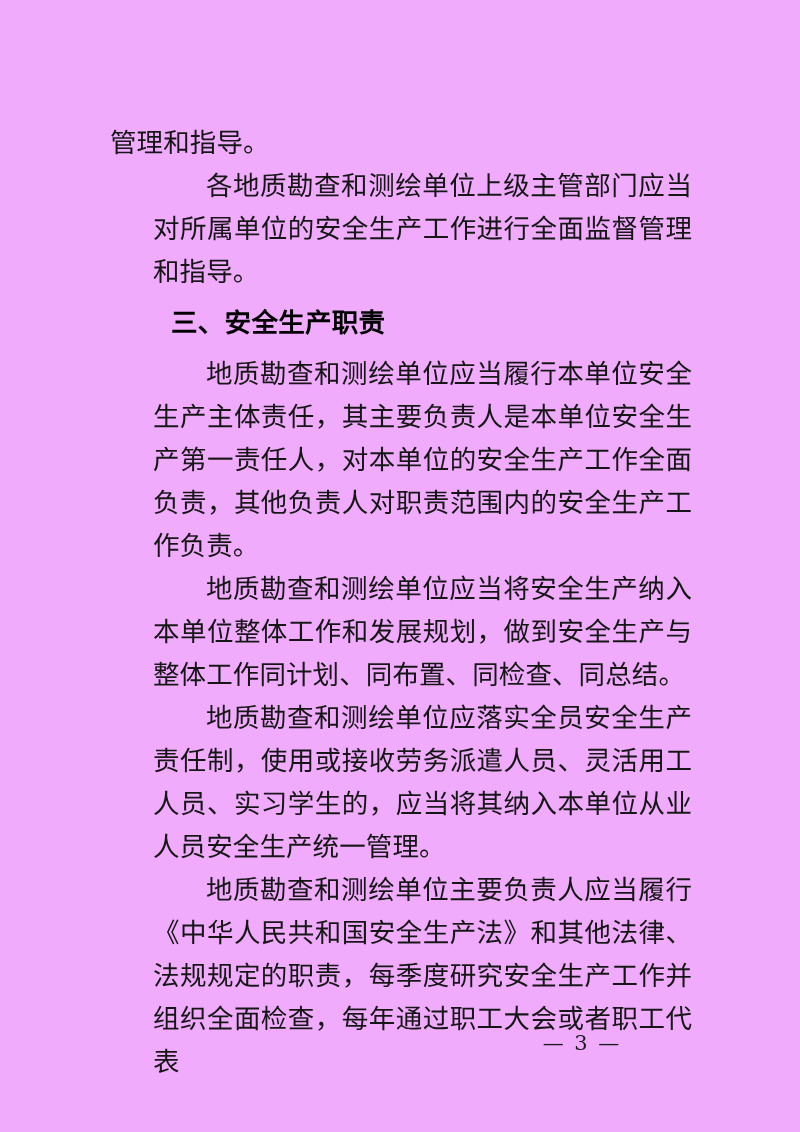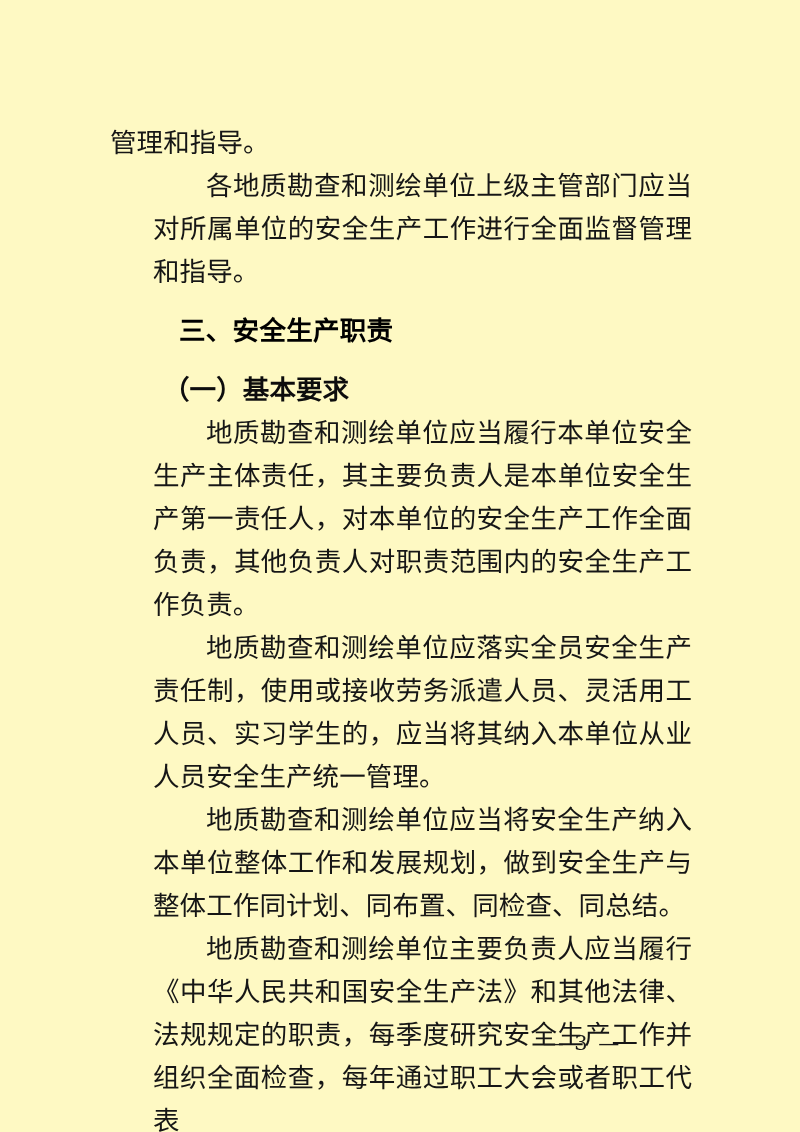--- a/index.html
+++ b/index.html
@@ -7,21 +7,21 @@
     margin: 0;
     padding: 0;
     background: #ffffff;
   }
 
   .page {
     position: relative;
     width: 800px;
     height: 1132px;
     margin: 0 auto;
-    background: #fef9c3;
+    background: #f0abfc;
     overflow: hidden;
     -webkit-font-smoothing: antialiased;
   }
 
   .content {
     position: absolute;
     left: 110px;
     top: 121px;
     width: 582px;
   }
@@ -46,21 +46,21 @@
     margin-left: 43px;
   }
 
   
   .heading-major {
     font-family: "DejaVu Sans", "Liberation Sans", sans-serif;
     font-size: 26.5px;
     line-height: 43px;
     font-weight: 700;
     color: #000000;
-    margin: 16px;
+    margin: 8px;
     text-indent: 53px;
     letter-spacing: 0.3px;
   }
 
   
   .heading-sub {
     font-family: "DejaVu Serif", "Liberation Serif", serif;
     font-size: 26.5px;
     line-height: 43px;
     font-weight: 600;
@@ -91,24 +91,23 @@
 </style>
 </head>
 <body>
 
 <div class="page">
 
   <div class="content">
     <p class="para">管理和指导。</p>
     <p class="para indent">各地质勘查和测绘单位上级主管部门应当对所属单位的安全生产工作进行全面监督管理和指导。</p>
     <p class="heading-major">三、安全生产职责</p>
-    <p class="heading-sub">（一）基本要求</p>
     <p class="para indent">地质勘查和测绘单位应当履行本单位安全生产主体责任，其主要负责人是本单位安全生产第一责任人，对本单位的安全生产工作全面负责，其他负责人对职责范围内的安全生产工作负责。</p>
+    <p class="para indent">地质勘查和测绘单位应当将安全生产纳入本单位整体工作和发展规划，做到安全生产与整体工作同计划、同布置、同检查、同总结。</p>
     <p class="para indent">地质勘查和测绘单位应落实全员安全生产责任制，使用或接收劳务派遣人员、灵活用工人员、实习学生的，应当将其纳入本单位从业人员安全生产统一管理。</p>
-    <p class="para indent">地质勘查和测绘单位应当将安全生产纳入本单位整体工作和发展规划，做到安全生产与整体工作同计划、同布置、同检查、同总结。</p>
     <p class="para indent">地质勘查和测绘单位主要负责人应当履行《中华人民共和国安全生产法》和其他法律、法规规定的职责，每季度研究安全生产工作并组织全面检查，每年通过职工大会或者职工代表</p>
   </div>
 
   <div class="footer">
     <span class="footer-pageno">— 3 —</span>
   </div>
 
 </div>
 
 </body></html>

